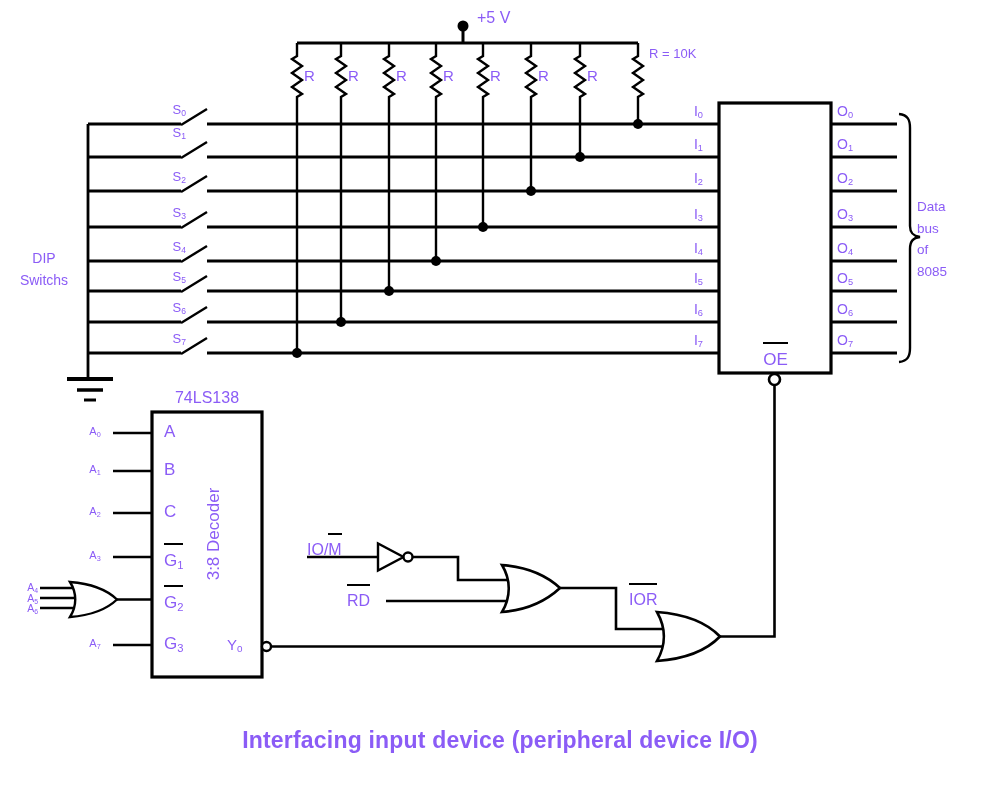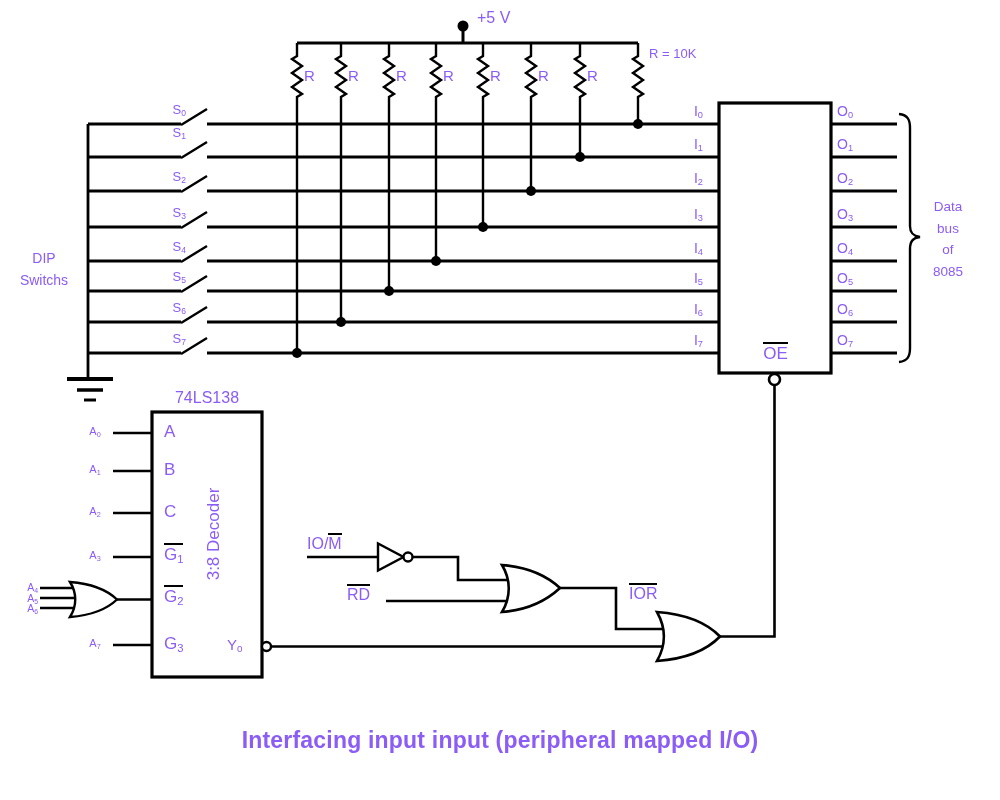--- a/index.html
+++ b/index.html
@@ -4,30 +4,30 @@
 <style>
   * { margin:0; padding:0; box-sizing:border-box; }
   html,body { background:#ffffff; }
   #stage {
     position:relative; width:1000px; height:800px; background:#ffffff;
     font-family:"Liberation Sans", sans-serif; color:#8b5cf6; overflow:hidden;
   }
   #wiring { position:absolute; left:0; top:0; }
   .lbl { position:absolute; line-height:1.15; white-space:nowrap; }
   sub { font-size:0.66em; line-height:0; vertical-align:-0.25em; }
-  .ov { display:inline-block; border-top:2px solid #000; padding-top:1px; line-height:1.05; }
+  .ov { display:inline-block; border-top:2px solid #000; padding-top:7px; line-height:1.05; }
   .s-lbl  { width:30px; text-align:right; font-size:13px; }
   .i-lbl  { width:27px; text-align:right; font-size:14px; }
   .o-lbl  { text-align:left; font-size:14px; }
   .r-lbl  { font-size:15px; }
   .a-lbl  { width:26px; text-align:center; font-size:11px; }
   .a-mid  { width:26px; text-align:right; font-size:10.5px; }
   .pin    { font-size:17px; }
   .dip    { width:72px; text-align:center; font-size:14px; line-height:22px; }
-  .bus-t  { width:62px; text-align:center; font-size:13.5px; line-height:21.5px; }
+  .bus-t  { width:62px; font-size:13.5px; line-height:21.5px; }
   .buf-t  { width:113px; text-align:center; font-size:17px; line-height:21px; }
   .rot    { position:absolute; font-size:17px; white-space:nowrap;
             transform:translate(-50%,-50%) rotate(-90deg); }
   .caption{ position:absolute; left:0; top:727px; width:1000px; text-align:center;
             font-size:23px; font-weight:700; letter-spacing:0.2px; }
 </style>
 </head>
 <body>
 <div id="stage">
 
@@ -207,15 +207,15 @@
 <span class="lbl" style="left:307px;top:533px;font-size:16px">
   <span>IO/</span><span class="ov">M</span>
 </span>
 <span class="lbl" style="left:347px;top:584px;font-size:16px">
   <span class="ov">RD</span>
 </span>
 <span class="lbl" style="left:629px;top:583px;font-size:16px">
   <span class="ov">IOR</span>
 </span>
 
-<div class="caption">Interfacing input input (peripheral mapped I/O)</div>
+<div class="caption">Interfacing input device (peripheral device I/O)</div>
 
 </div>
 
 </body></html>

